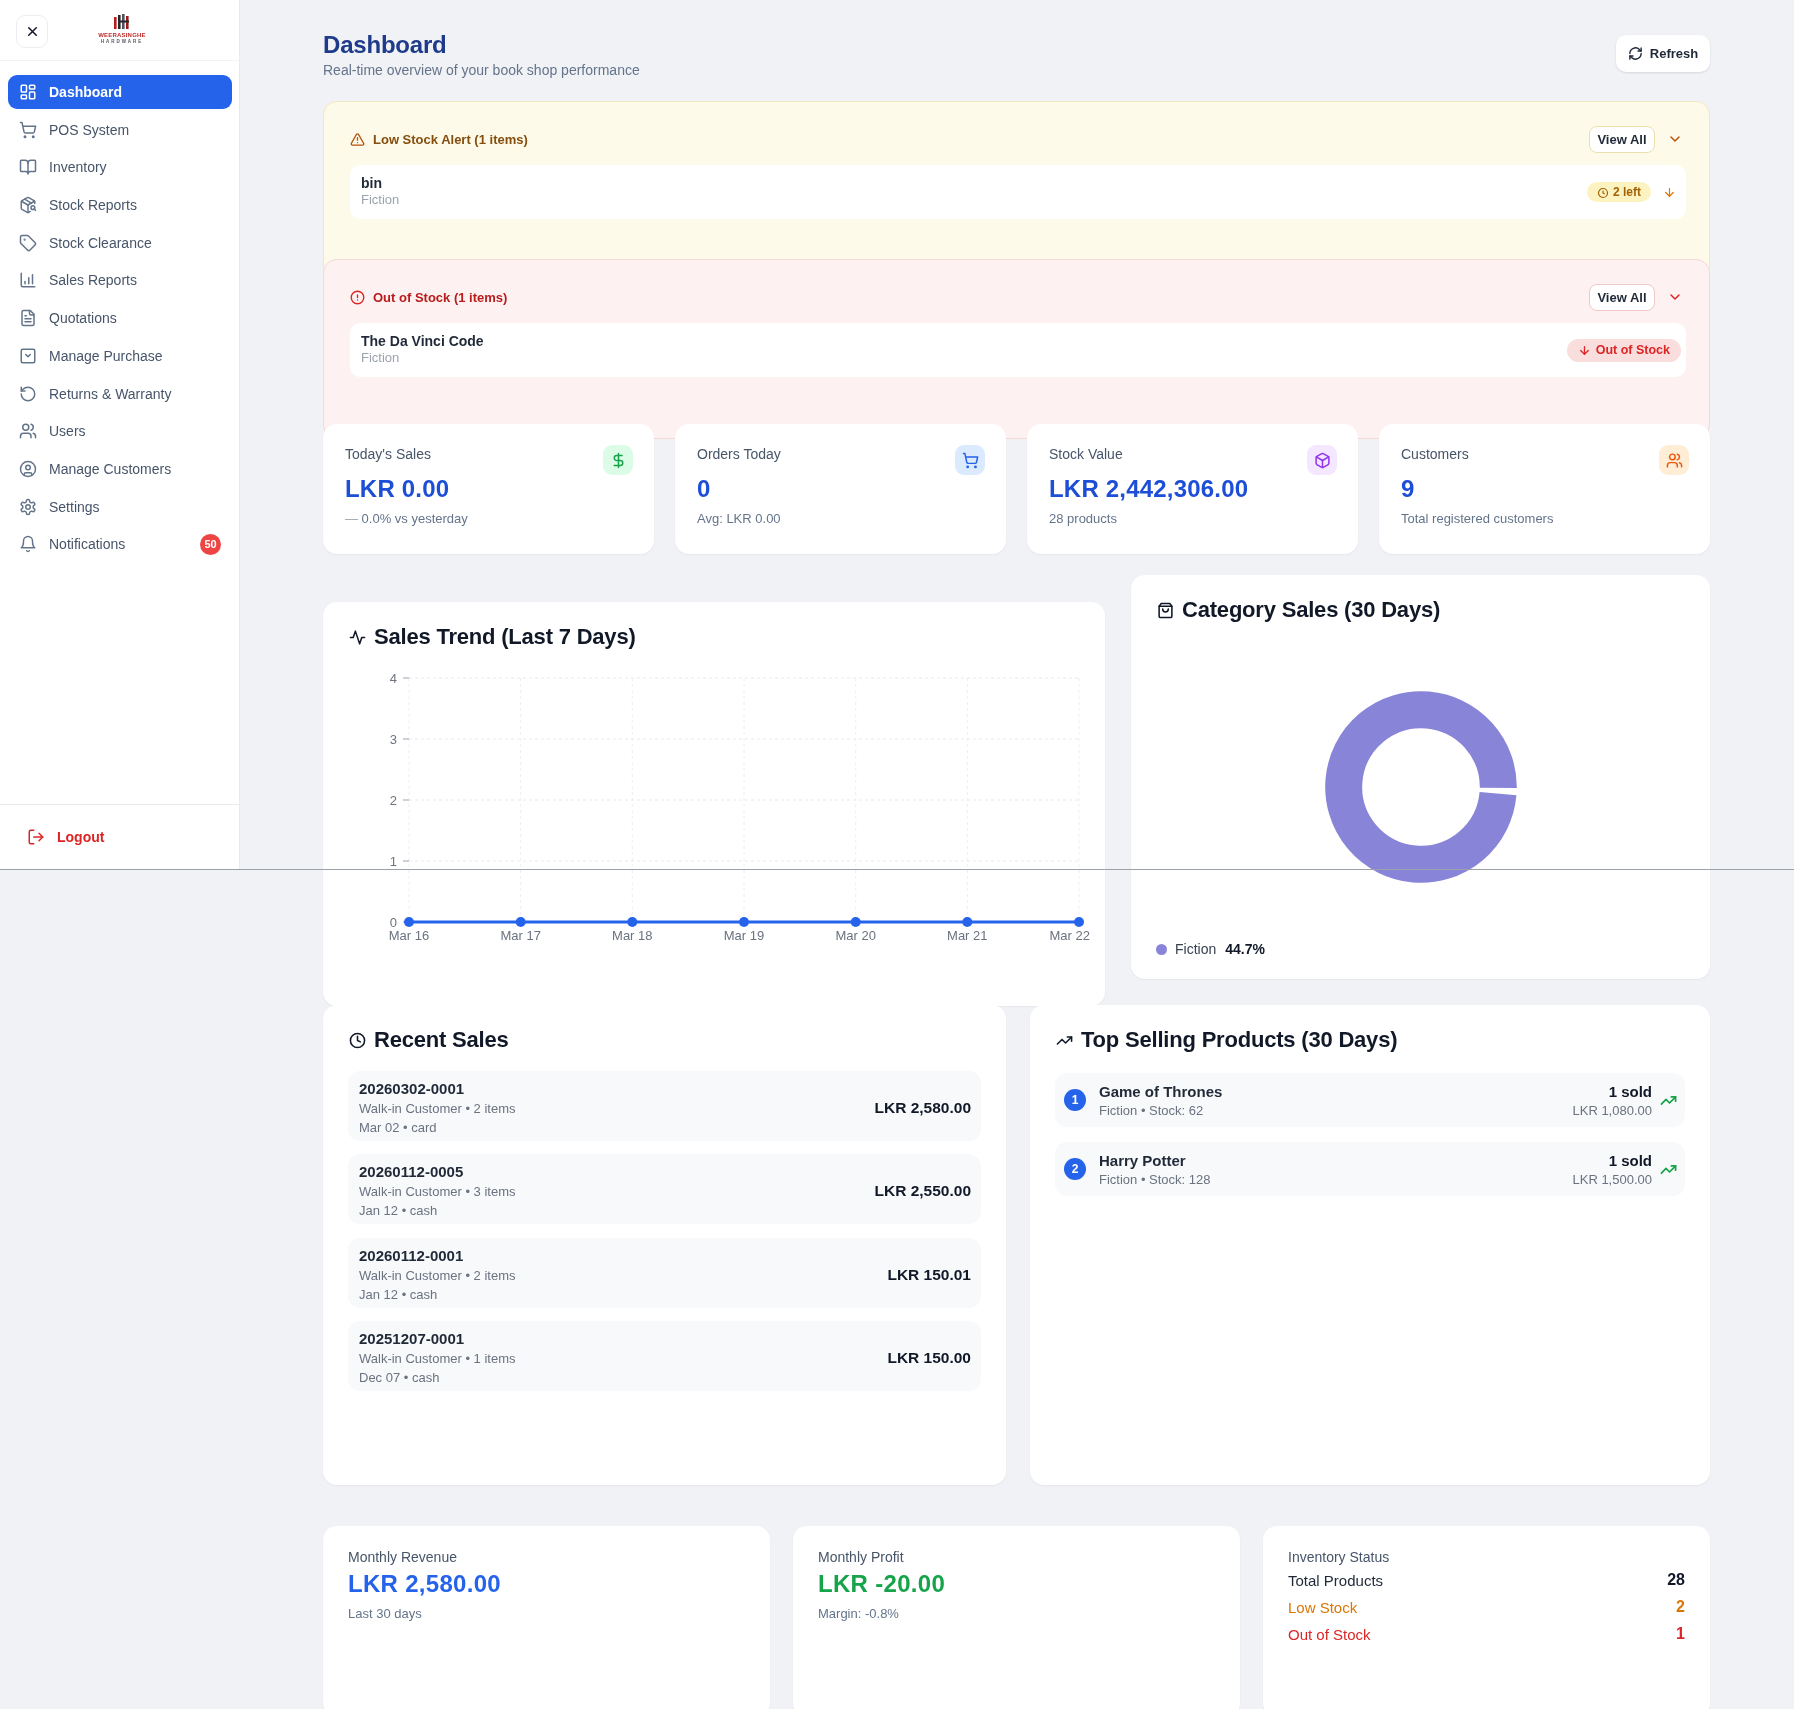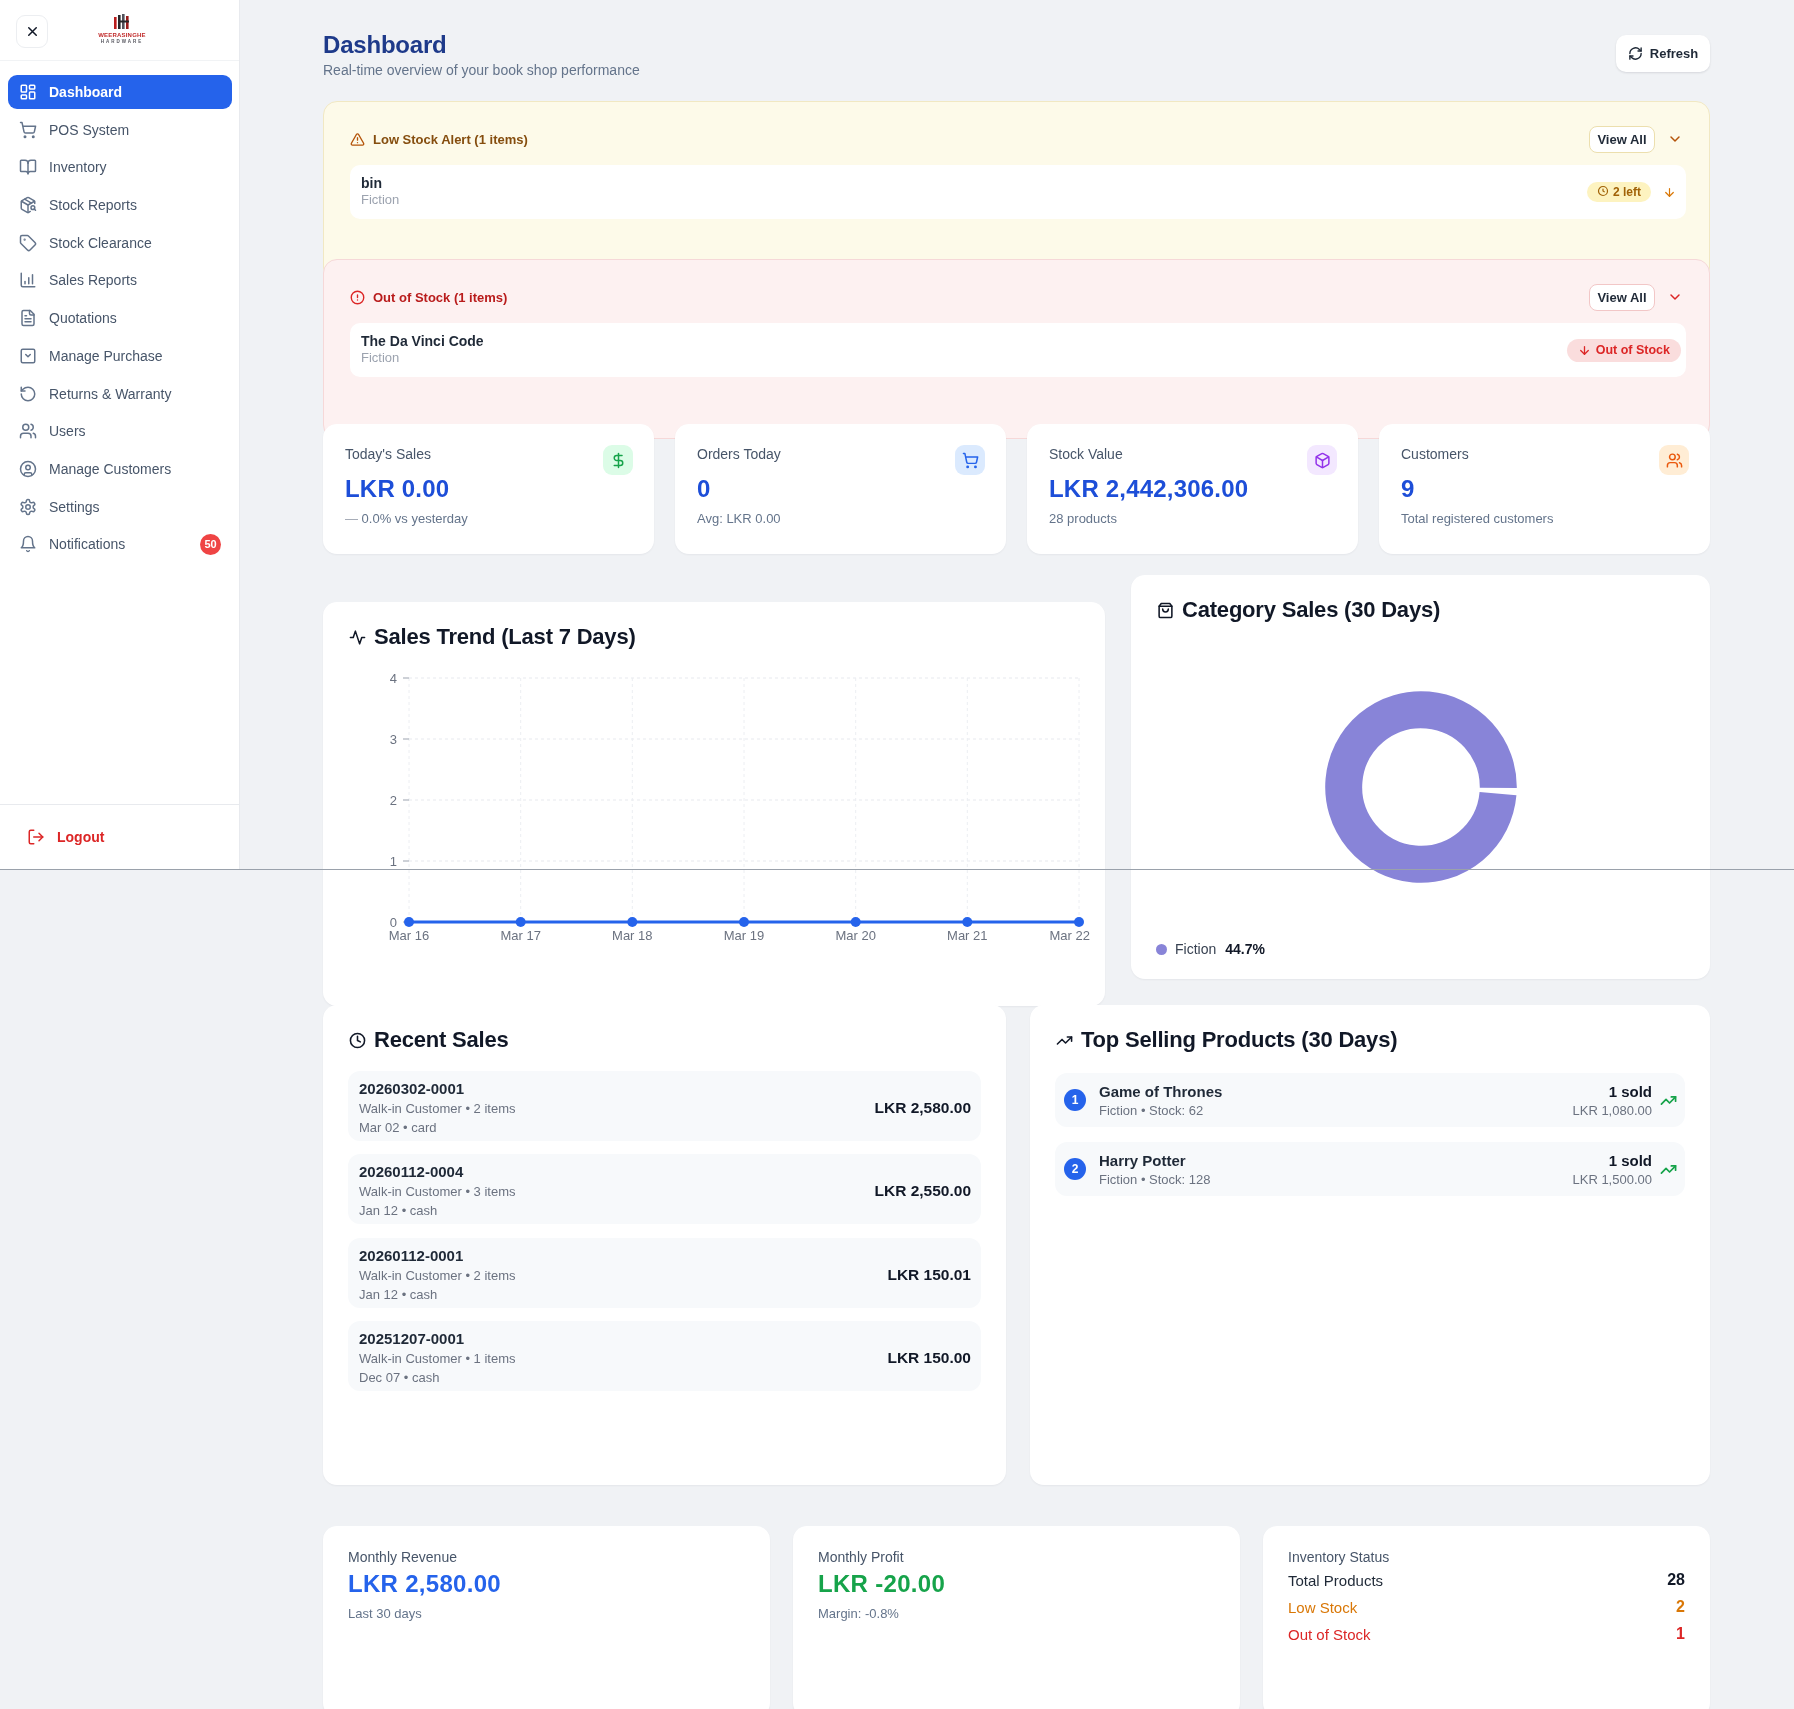--- a/index.html
+++ b/index.html
@@ -77,21 +77,21 @@
 .red .btn-viewall { border:1px solid #f2c7c7; }
 .alert-chev { margin-left:12px; display:flex; }
 .alert-item {
   position:absolute; left:26px; top:63px; width:1336px; height:54px; background:#fff;
   border-radius:10px; display:flex; align-items:center; padding:0 10px 0 11px;
 }
 .ai-name { font-size:14px; font-weight:700; color:#1f2937; line-height:1.25; }
 .ai-cat { font-size:13px; color:#9ca3af; line-height:1.3; }
 .pill-left {
   margin-left:auto; height:20px; padding:3px 10px; border-radius:999px; background:#fdf3c0;
-  display:flex; align-items:flex-start; gap:4px; font-size:12px; font-weight:700; color:#a16207;
+  display:flex; align-items:flex-end; gap:4px; font-size:12px; font-weight:700; color:#a16207;
 }
 .pill-oos {
   margin-left:auto; margin-right:-5px; height:23px; padding:0 11px; border-radius:999px; background:#fadddd;
   display:flex; align-items:center; gap:5px; font-size:12.5px; font-weight:700; color:#dc2626;
 }
 .ai-arrow { margin-left:12px; display:flex; }
 
 
 .stat {
   position:absolute; top:424px; width:331px; height:130px; background:#fff; border-radius:14px;
@@ -480,21 +480,21 @@
         </svg>
       <div class="t">Recent Sales</div>
     </div>
   <div class="srow" style="top:66px;">
       <div class="id">20260302-0001</div>
       <div class="l2">Walk-in Customer • 2 items</div>
       <div class="l3">Mar 02 • card</div>
       <div class="amt">LKR 2,580.00</div>
     </div>
       <div class="srow" style="top:149.4px;">
-      <div class="id">20260112-0004</div>
+      <div class="id">20260112-0005</div>
       <div class="l2">Walk-in Customer • 3 items</div>
       <div class="l3">Jan 12 • cash</div>
       <div class="amt">LKR 2,550.00</div>
     </div>
       <div class="srow" style="top:232.8px;">
       <div class="id">20260112-0001</div>
       <div class="l2">Walk-in Customer • 2 items</div>
       <div class="l3">Jan 12 • cash</div>
       <div class="amt">LKR 150.01</div>
     </div>

